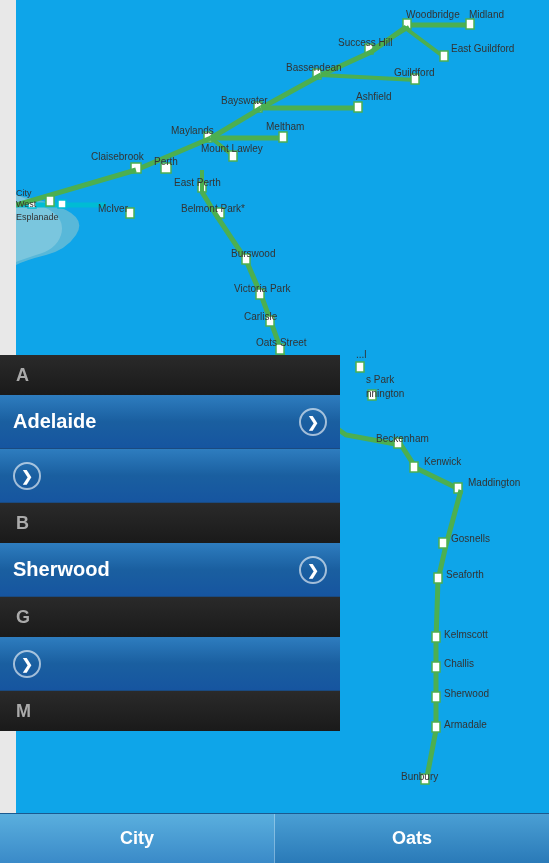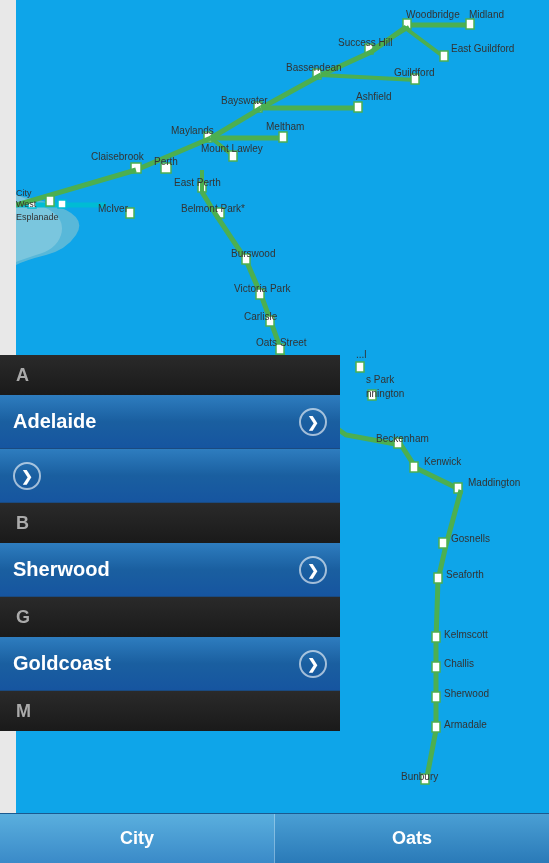--- a/index.html
+++ b/index.html
@@ -257,21 +257,20 @@
     <span>Sherwood</span>
     <div class="chevron-icon">
       <span>❯</span>
     </div>
   </div>
 
   <div class="section-header">
     <span>G</span>
   </div>
   <div class="city-item">
-    <span>Goldcoast</span>
     <div class="chevron-icon">
       <span>❯</span>
     </div>
   </div>
 
   <div class="section-header">
     <span>M</span>
   </div>
 
 </div>

